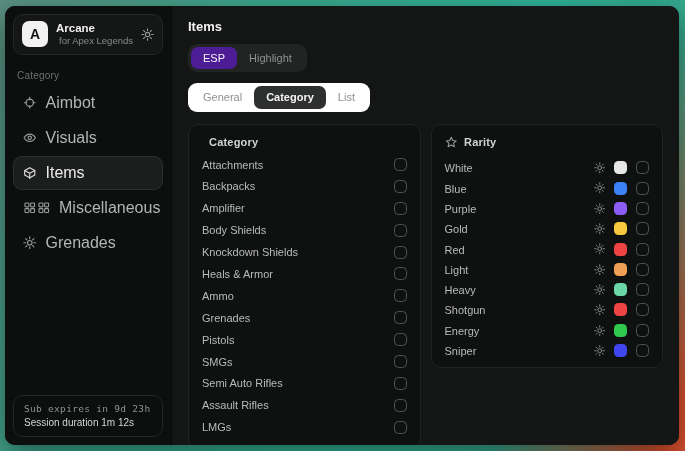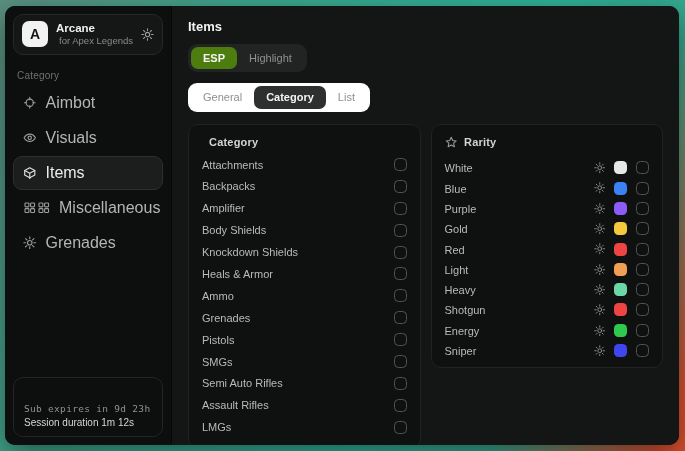--- a/index.html
+++ b/index.html
@@ -40,36 +40,36 @@
   .nav-item {
     display:flex; align-items:center; gap:9px; padding:7px 9px;
     border:1px solid transparent; border-radius:9px; cursor:pointer; color:#b4b5b5;
   }
   .nav-item .nav-icon { display:flex; color:#9a9b9b; }
   .nav-item .nav-icon svg { width:13.5px; height:13.5px; }
   .nav-item .nav-label { font-size:16px; }
   .nav-item.active { background:#1c1d1d; border-color:#2e3030; color:#ececec; }
   .nav-item.active .nav-icon { color:#dedede; }
   .sidebar-spacer { flex:1; }
-  .session-card { border:1px solid #242525; border-radius:10px; padding:25px 10px 8px; }
+  .session-card { border:1px solid #242525; border-radius:10px; padding:7px 10px 8px; }
   .session-expiry {
     font-family:"DejaVu Sans Mono", monospace; font-size:9.5px; color:#909191;
     letter-spacing:.3px; margin-bottom:3px; white-space:nowrap;
   }
   .session-duration { font-size:10px; color:#d4d5d5; white-space:nowrap; }
   
   .main { flex:1; background:#141515; padding:13px 16px 0; display:flex; flex-direction:column; }
   .page-title { font-size:13px; font-weight:bold; color:#f2f2f2; margin-bottom:10px; }
   .segmented { display:inline-flex; align-self:flex-start; background:#222323; border-radius:9px; padding:3px; margin-bottom:11px; }
   .segmented.tabs { background:#ffffff; margin-bottom:12px;align-items:center; }
   .seg {
     font-size:11px; color:#8f9090; padding:4px 12px; border-radius:7px; cursor:pointer;
     line-height:1.3; white-space:nowrap;
   }
-  .segmented.modes .seg.active { background:#4d7c0f; color:#f5f5f5; font-weight:bold; }
+  .segmented.modes .seg.active { background:#4c1d95; color:#f5f5f5; font-weight:normal; }
   .segmented.tabs .seg.active { background:#2e2f2f; color:#f5f5f5; font-weight:bold; }
   .panels { display:flex; gap:10px; align-items:flex-start; flex:1; min-height:0; }
   .card {
     flex:1; background:#0f1010; border:1px solid #212323; border-radius:10px;
     padding:9px 13px 10px;
   }
   .card-header { display:flex; align-items:center; gap:7px; margin-bottom:6px; padding-top:2px; }
   .card-header .hdr-icon { display:flex; color:#9a9b9b; }
   .card-header .hdr-icon svg { width:12.5px; height:12.5px; }
   .card-title { font-size:11px; color:#d3d4d4; font-weight:bold; letter-spacing:.2px; }

